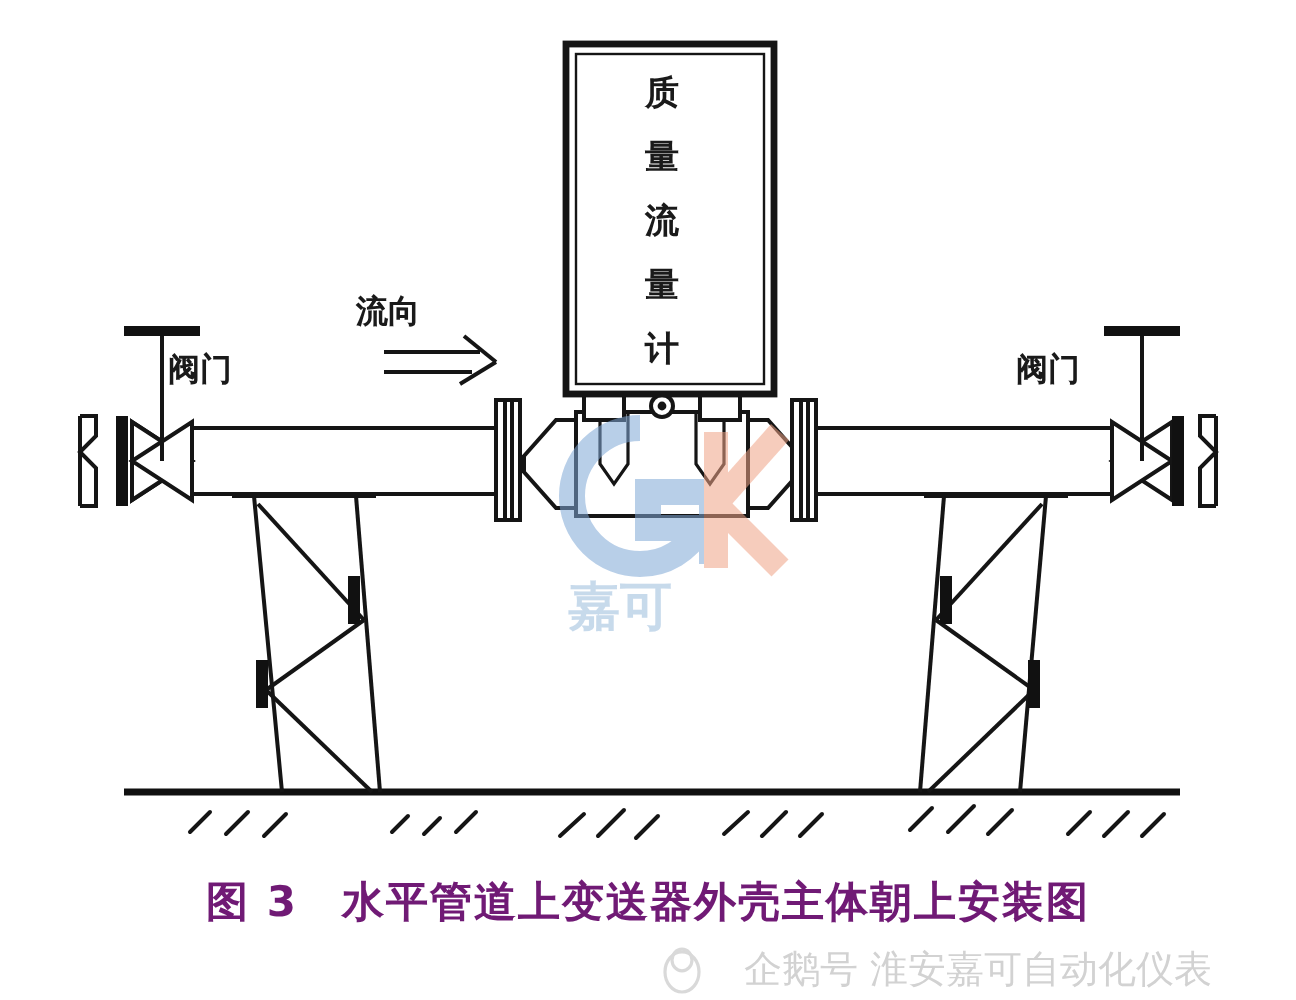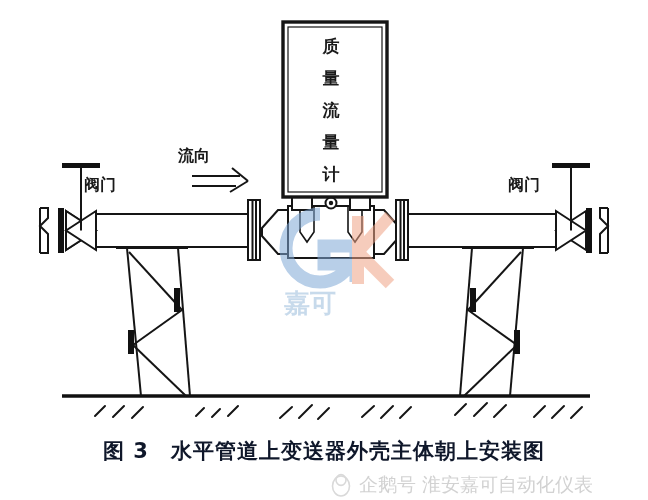--- a/index.html
+++ b/index.html
@@ -68,21 +68,21 @@
   }
   .caption-text {
     position: absolute;
     left: 0;
     top: 437px;
     width: 648px;
     text-align: center;
     font-family: "DejaVu Sans", "Liberation Sans", sans-serif;
     font-size: 21px;
     font-weight: 700;
-    color: #0f172a;
+    color: #701a75;
     letter-spacing: 1px;
     white-space: pre;
   }
   
   .wm-center {
     position: absolute;
     left: 258px;
     top: 186px;
     width: 180px;
     height: 130px;
@@ -91,21 +91,21 @@
     font-weight: bold;
   }
   .wm-footer {
     position: absolute;
     left: 330px;
     top: 470px;
     width: 318px;
     height: 30px;
     display: flex;
     align-items: center;
-    gap: 7px;
+    gap: 20px;
     pointer-events: none;
   }
   .wm-footer-text {
     font-family: "DejaVu Sans", "Liberation Sans", sans-serif;
     font-size: 19px;
     color: #d2d2d2;
     font-weight: 500;
     white-space: nowrap;
   }
   .wm-penguin {

